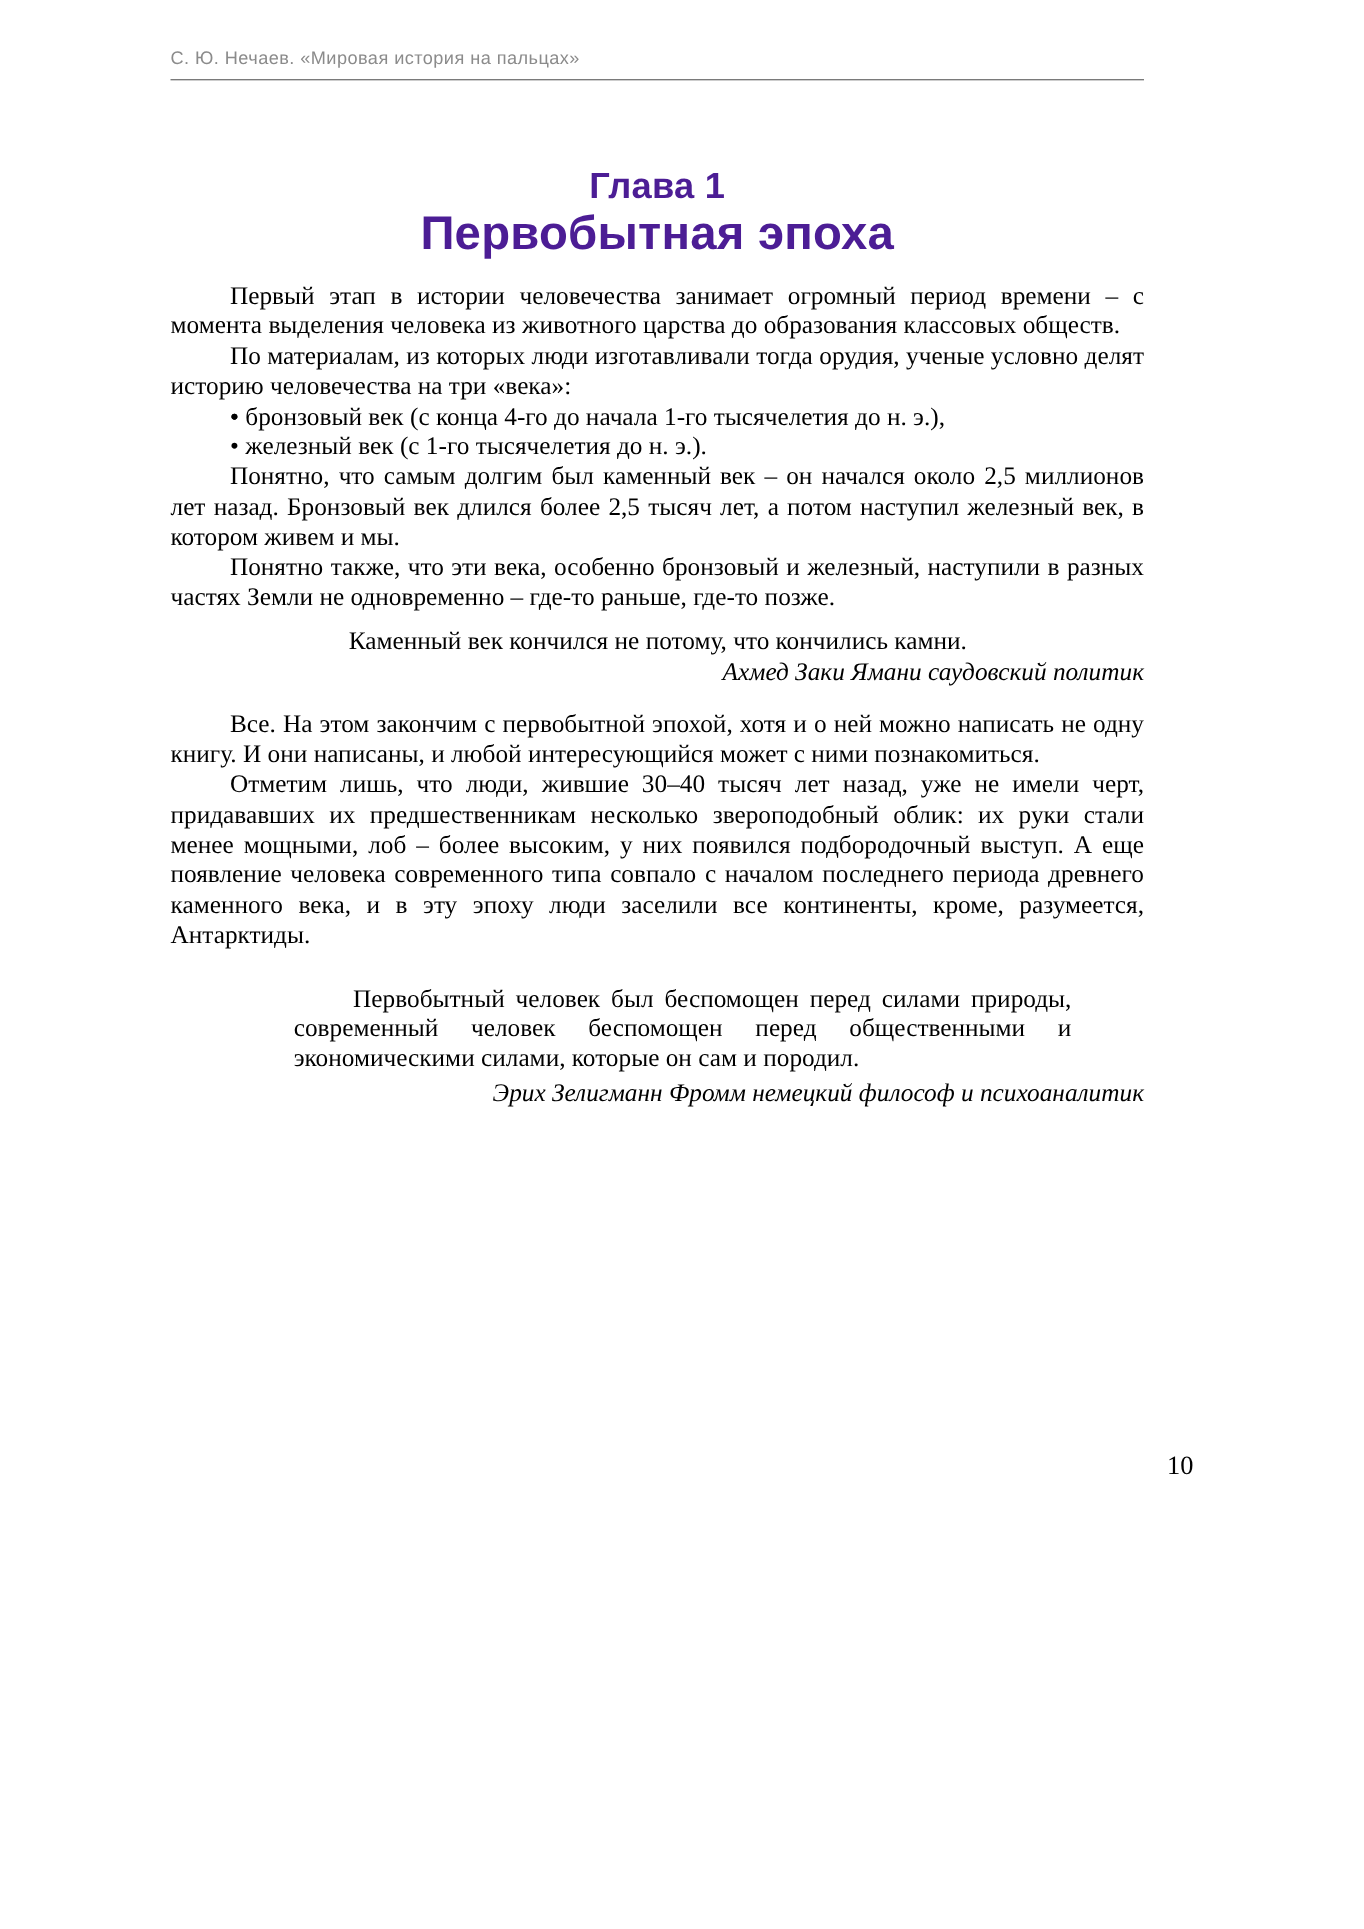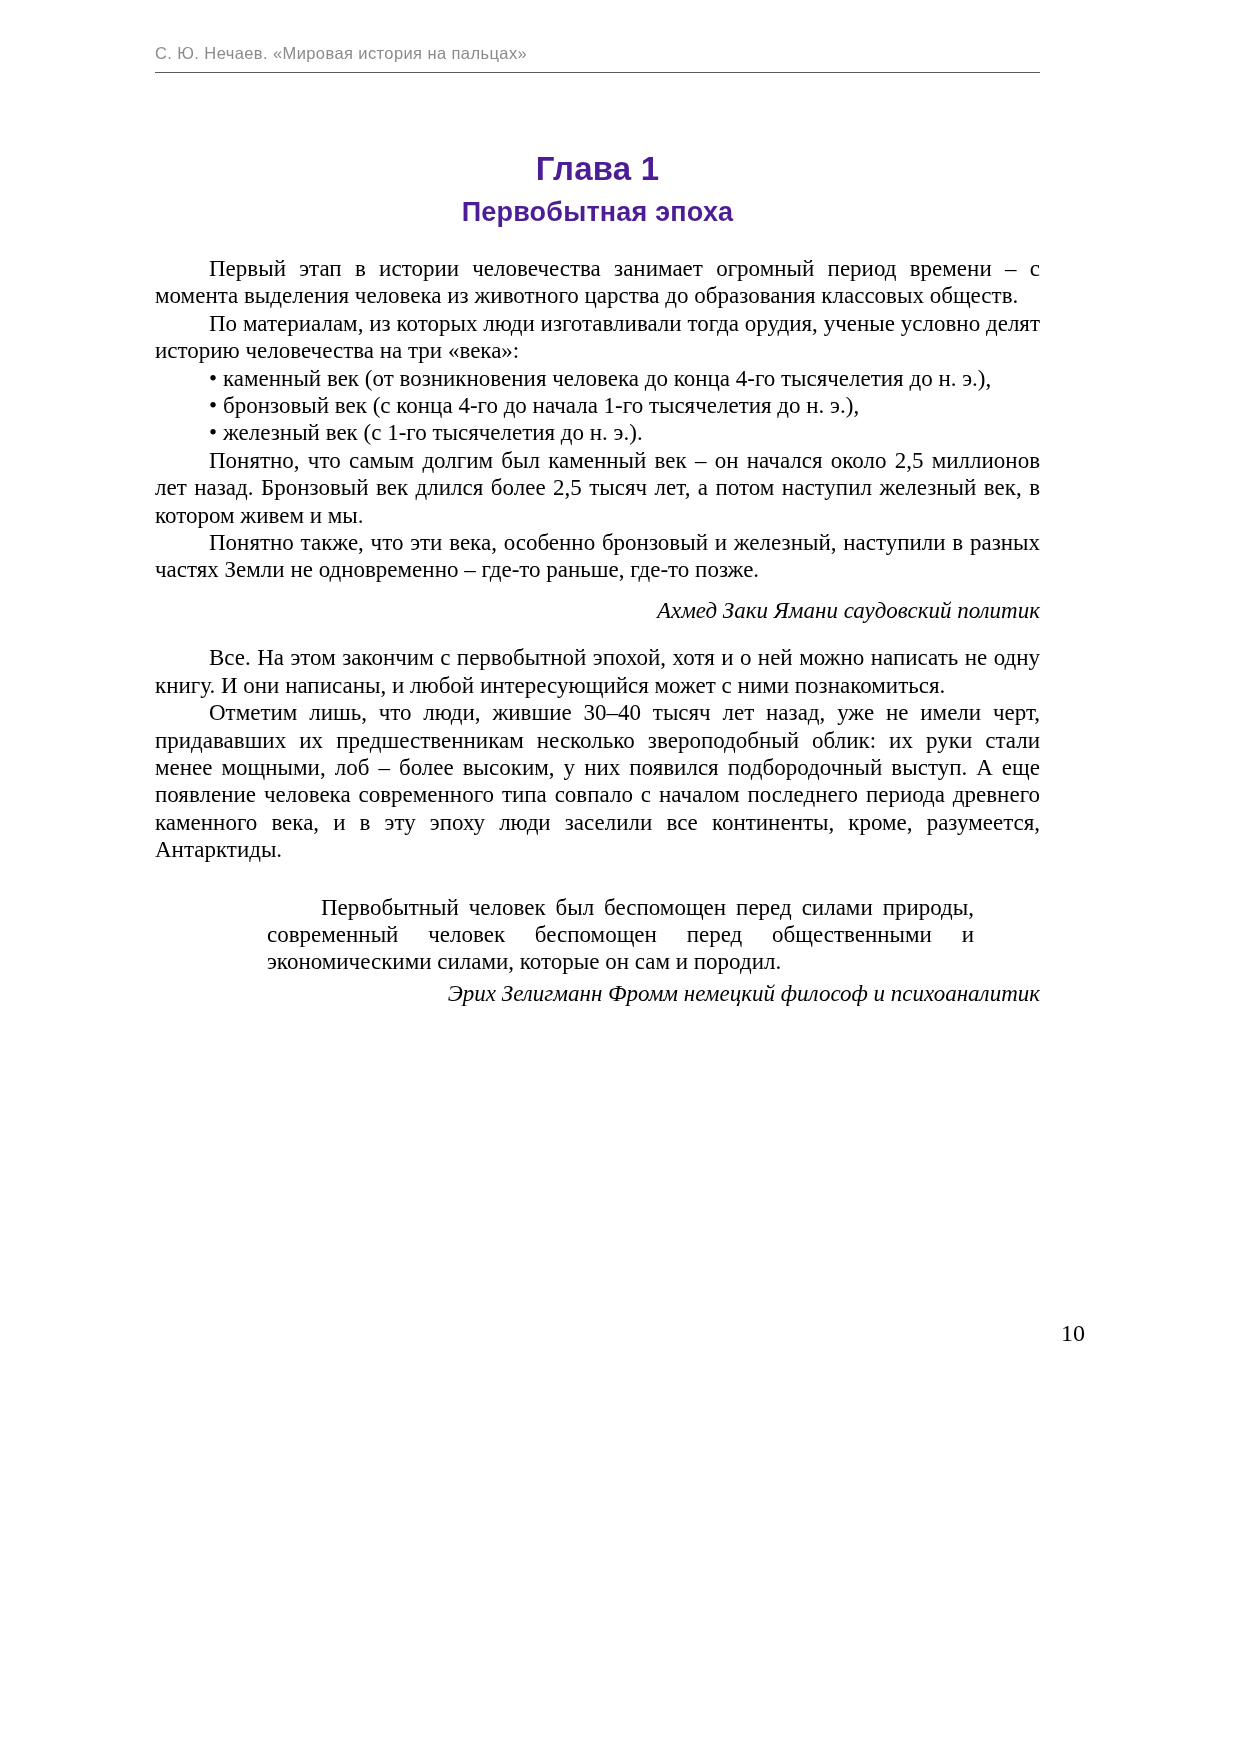--- a/index.html
+++ b/index.html
@@ -47,21 +47,21 @@
     font-family: "Liberation Sans", "DejaVu Sans", sans-serif;
     font-weight: bold;
     color: #4c1d95;
   }
   .chapter-title .line1 {
     font-size: 33px;
     line-height: 42px;
     letter-spacing: 0.2px;
   }
   .chapter-title .line2 {
-    font-size: 27px;
+    font-size: 43px;
     line-height: 44px;
     letter-spacing: 0.2px;
   }
 
   
   .body-block {
     position: absolute;
     left: 155px;
     top: 255px;
     width: 885px;
@@ -145,38 +145,38 @@
 
   <div class="body-block">
 
     <p class="para">Первый этап в истории человечества занимает огромный период времени – с момента выделения человека из животного царства до образования классовых обществ.</p>
 
     <p class="para">По материалам, из которых люди изготавливали тогда орудия, ученые условно делят историю человечества на три «века»:</p>
 
     <ul class="list">
       <li>
         <span class="bullet">•</span>
-        <span>каменный век (от возникновения человека до конца 4-го тысячелетия до н. э.),</span>
       </li>
       <li>
         <span class="bullet">•</span>
         <span>бронзовый век (с конца 4-го до начала 1-го тысячелетия до н. э.),</span>
       </li>
       <li>
         <span class="bullet">•</span>
         <span>железный век (с 1-го тысячелетия до н. э.).</span>
       </li>
     </ul>
 
     <p class="para">Понятно, что самым долгим был каменный век – он начался около 2,5 миллионов лет назад. Бронзовый век длился более 2,5 тысяч лет, а потом наступил железный век, в котором живем и мы.</p>
 
     <p class="para">Понятно также, что эти века, особенно бронзовый и железный, наступили в разных частях Земли не одновременно – где-то раньше, где-то позже.</p>
 
     <div class="spacer-sm"></div>
 
+    <p class="quote-line" style="padding-left:108px;text-indent:54px;">Каменный век кончился не потому, что кончились камни.</p>
 
     <p class="attribution">Ахмед Заки Ямани саудовский политик</p>
 
     <div class="spacer-md"></div>
 
     <p class="para">Все. На этом закончим с первобытной эпохой, хотя и о ней можно написать не одну книгу. И они написаны, и любой интересующийся может с ними познакомиться.</p>
 
     <p class="para">Отметим лишь, что люди, жившие 30–40 тысяч лет назад, уже не имели черт, придававших их предшественникам несколько звероподобный облик: их руки стали менее мощными, лоб – более высоким, у них появился подбородочный выступ. А еще появление человека современного типа совпало с началом последнего периода древнего каменного века, и в эту эпоху люди заселили все континенты, кроме, разумеется, Антарктиды.</p>
 
     <div class="spacer-lg"></div>

